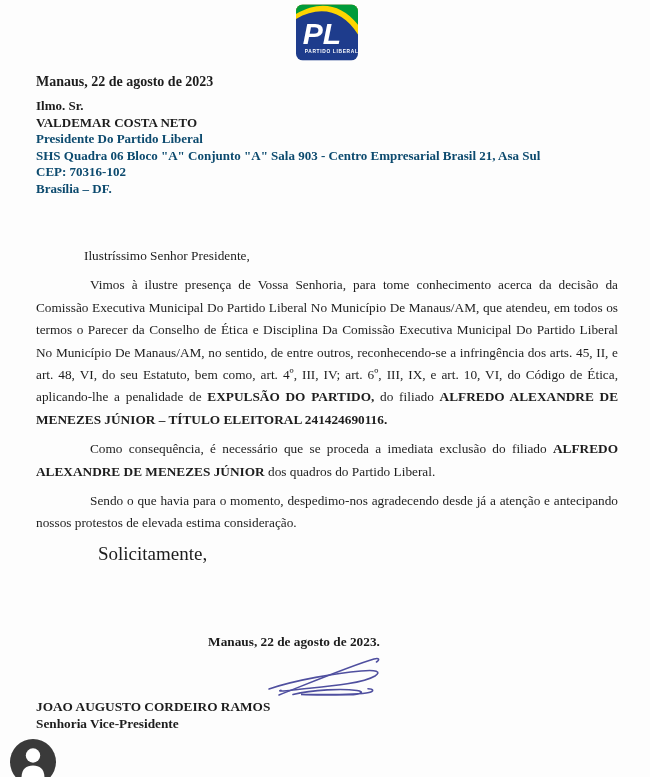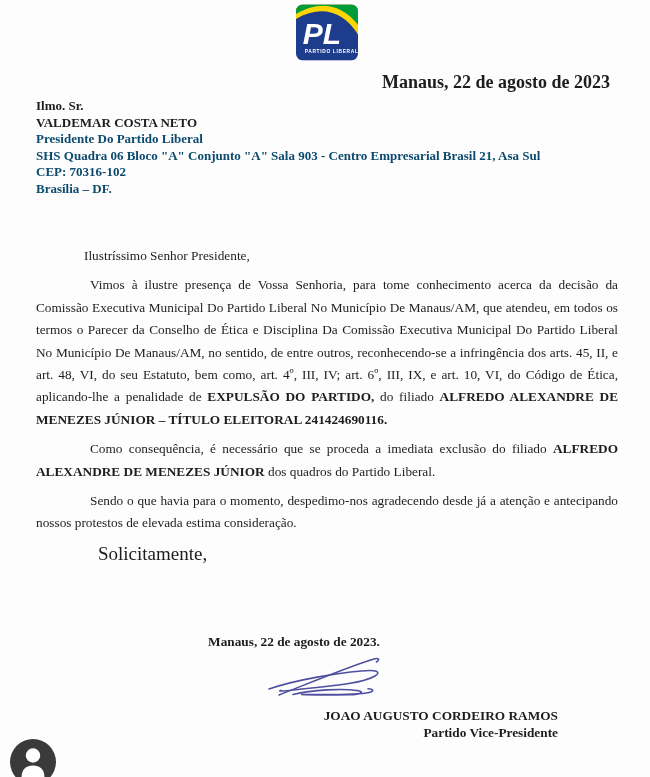--- a/index.html
+++ b/index.html
@@ -12,24 +12,23 @@
   }
   .page{
     position:relative;
     width:650px;height:611px;
     box-sizing:border-box;
     padding:0 32px 0 36px;
   }
   .logo-wrap{text-align:center;padding-top:4px;height:57px;}
   .header-date{
     margin-top:12px;
-    text-align:right;
     padding-right:8px;
     font-weight:bold;
-    font-size:18px;line-height:18px;
+    font-size:14px;line-height:18px;
   }
   .recipient{margin-top:7px;font-weight:bold;font-size:13px;line-height:16.5px;}
   .recipient .soft{color:#0c4a6e;}
   .subject{
     margin:20px 0 0 0;
     font-weight:bold;
     font-size:13.3px;line-height:21.7px;
     text-align:justify;
   }
   .greeting{
@@ -58,22 +57,22 @@
     text-align:center;
     font-weight:bold;
     font-size:13.3px;line-height:20px;
   }
   .signature-wrap{
     text-align:center;
     margin:2px 0 0 0;
     height:44px;
   }
   .sig-block{
-    margin:9px 60px 0 0;
-    text-align:right;
+    margin:0 60px 0 0;
+    text-align:left;
     font-weight:bold;
     font-size:13.3px;line-height:17.3px;
   }
   .avatar{
     position:absolute;
     left:10px;top:739px;
     width:46px;height:46px;
     border-radius:50%;
     background:#3a3a3a;
     display:flex;align-items:center;justify-content:center;
@@ -131,21 +130,21 @@
         <g fill="none" stroke-width="1.6" stroke-linecap="round" stroke="#4f4f9f">
           <path d="M22,41 C55,28 96,11 117,5 C122,3.5 123,5.5 119.5,8"></path>
           <path d="M12,35 C38,26 80,19 104,17 C119,15.5 125,17.5 118,22 C104,30.5 62,33 36,36 C26,37.2 20,37.5 24,36.2"></path>
           <path d="M36,40.5 C56,35.5 86,34.5 100,36.5 C108,37.7 105,40.5 92,40.7 C72,41 54,41 44,40.5 C66,40.8 102,40.8 112,38.5 C118,37.1 116,35 111,34.8"></path>
         </g>
       </svg>
     </div>
 
     <div class="sig-block">
       <div>JOAO AUGUSTO CORDEIRO RAMOS</div>
-      <div>Partido Vice-Presidente</div>
+      <div>Senhoria Vice-Presidente</div>
     </div>
   </div>
 
   <div class="avatar">
     <svg width="46" height="46" viewBox="0 0 46 46">
       <circle cx="23" cy="16.5" r="7.2" fill="#ffffff"></circle>
       <path d="M11.5,39 C11.5,30 16,26.5 23,26.5 C30,26.5 34.5,30 34.5,39 L34.5,40 L11.5,40 Z" fill="#ffffff"></path>
     </svg>
   </div>
 

